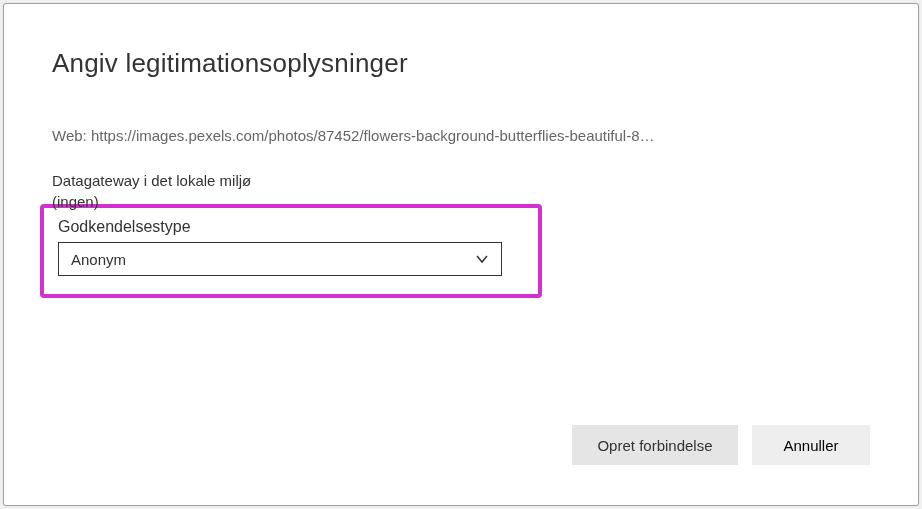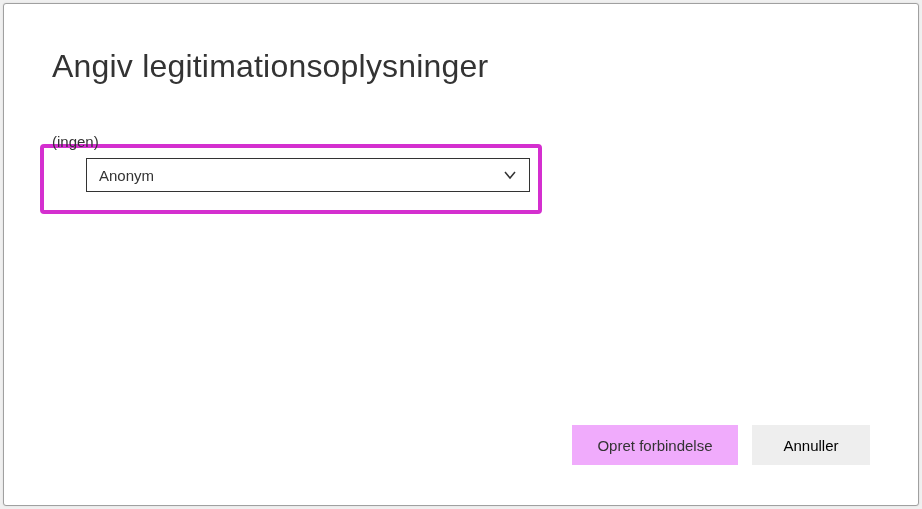--- a/index.html
+++ b/index.html
@@ -20,21 +20,21 @@
       width: 916px;
       height: 503px;
       background: #ffffff;
       border: 1px solid #a0a0a0;
       border-radius: 3px;
       padding: 44px 48px 40px 48px;
       position: relative;
       box-shadow: 0 0 2px rgba(0,0,0,0.1);
     }
     .dialog-title {
-      font-size: 32px;
+      font-size: 26px;
       font-weight: 300;
       color: #333333;
       margin-bottom: 48px;
       letter-spacing: 0.2px;
     }
     .source-line {
       font-size: 15px;
       color: #666666;
       margin-bottom: 28px;
       white-space: nowrap;
@@ -78,21 +78,20 @@
       height: 34px;
       border: 1px solid #333333;
       background: #ffffff;
       padding: 16px 12px;
       font-size: 15px;
       color: #333333;
       display: flex;
       align-items: center;
       justify-content: space-between;
       cursor: pointer;
-      margin-left: 28px;
     }
     .chevron {
       width: 14px;
       height: 14px;
       display: flex;
       align-items: center;
       justify-content: center;
     }
     .chevron svg {
       stroke: #333333;
@@ -111,40 +110,45 @@
       padding: 0 20px;
       font-size: 15px;
       border: none;
       cursor: pointer;
       font-family: inherit;
       display: flex;
       align-items: center;
       justify-content: center;
     }
     .btn-primary {
-      background: #f0abfc;
+      background: #e5e5e5;
       color: #333333;
       min-width: 166px;
     }
     .btn-secondary {
       background: #eeeeee;
       color: #000000;
       min-width: 118px;
     }
   </style>
 </head>
 <body>
 
 <div class="dialog">
   <h1 class="dialog-title">Angiv legitimationsoplysninger</h1>
 
+  <div class="source-line">
+    <span class="source-prefix">Web: </span><span class="source-url">https://images.pexels.com/photos/87452/flowers-background-butterflies-beautiful-8…</span>
+  </div>
 
+  <div class="gateway-label">Datagateway i det lokale miljø</div>
   <div class="gateway-value">(ingen)</div>
 
   <div class="highlight-box">
+    <div class="auth-label">Godkendelsestype</div>
     <div class="select-wrapper">
       <div class="select-box">
         <span>Anonym</span>
         <span class="chevron">
           <svg viewBox="0 0 14 14" width="14" height="14">
               <polyline points="2,4 7,10 12,4"></polyline>
             </svg>
         </span>
       </div>
     </div>

